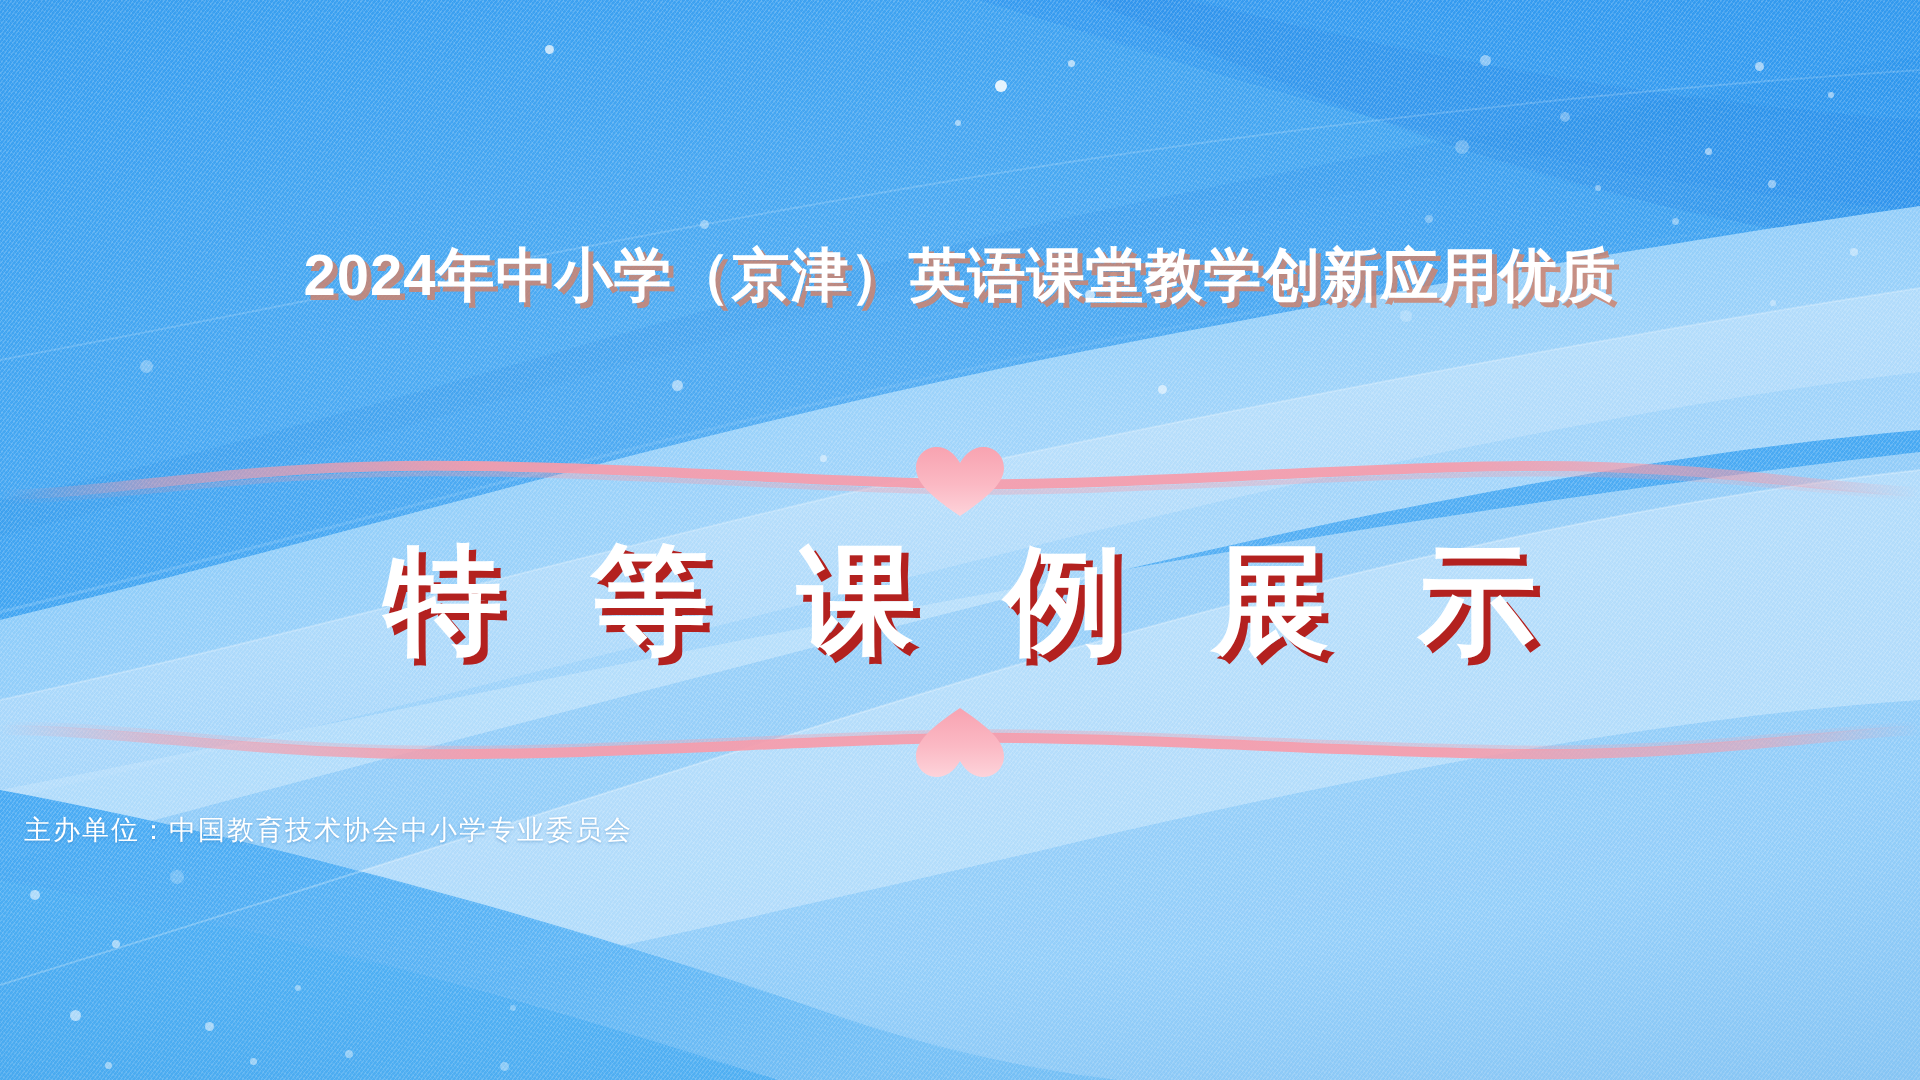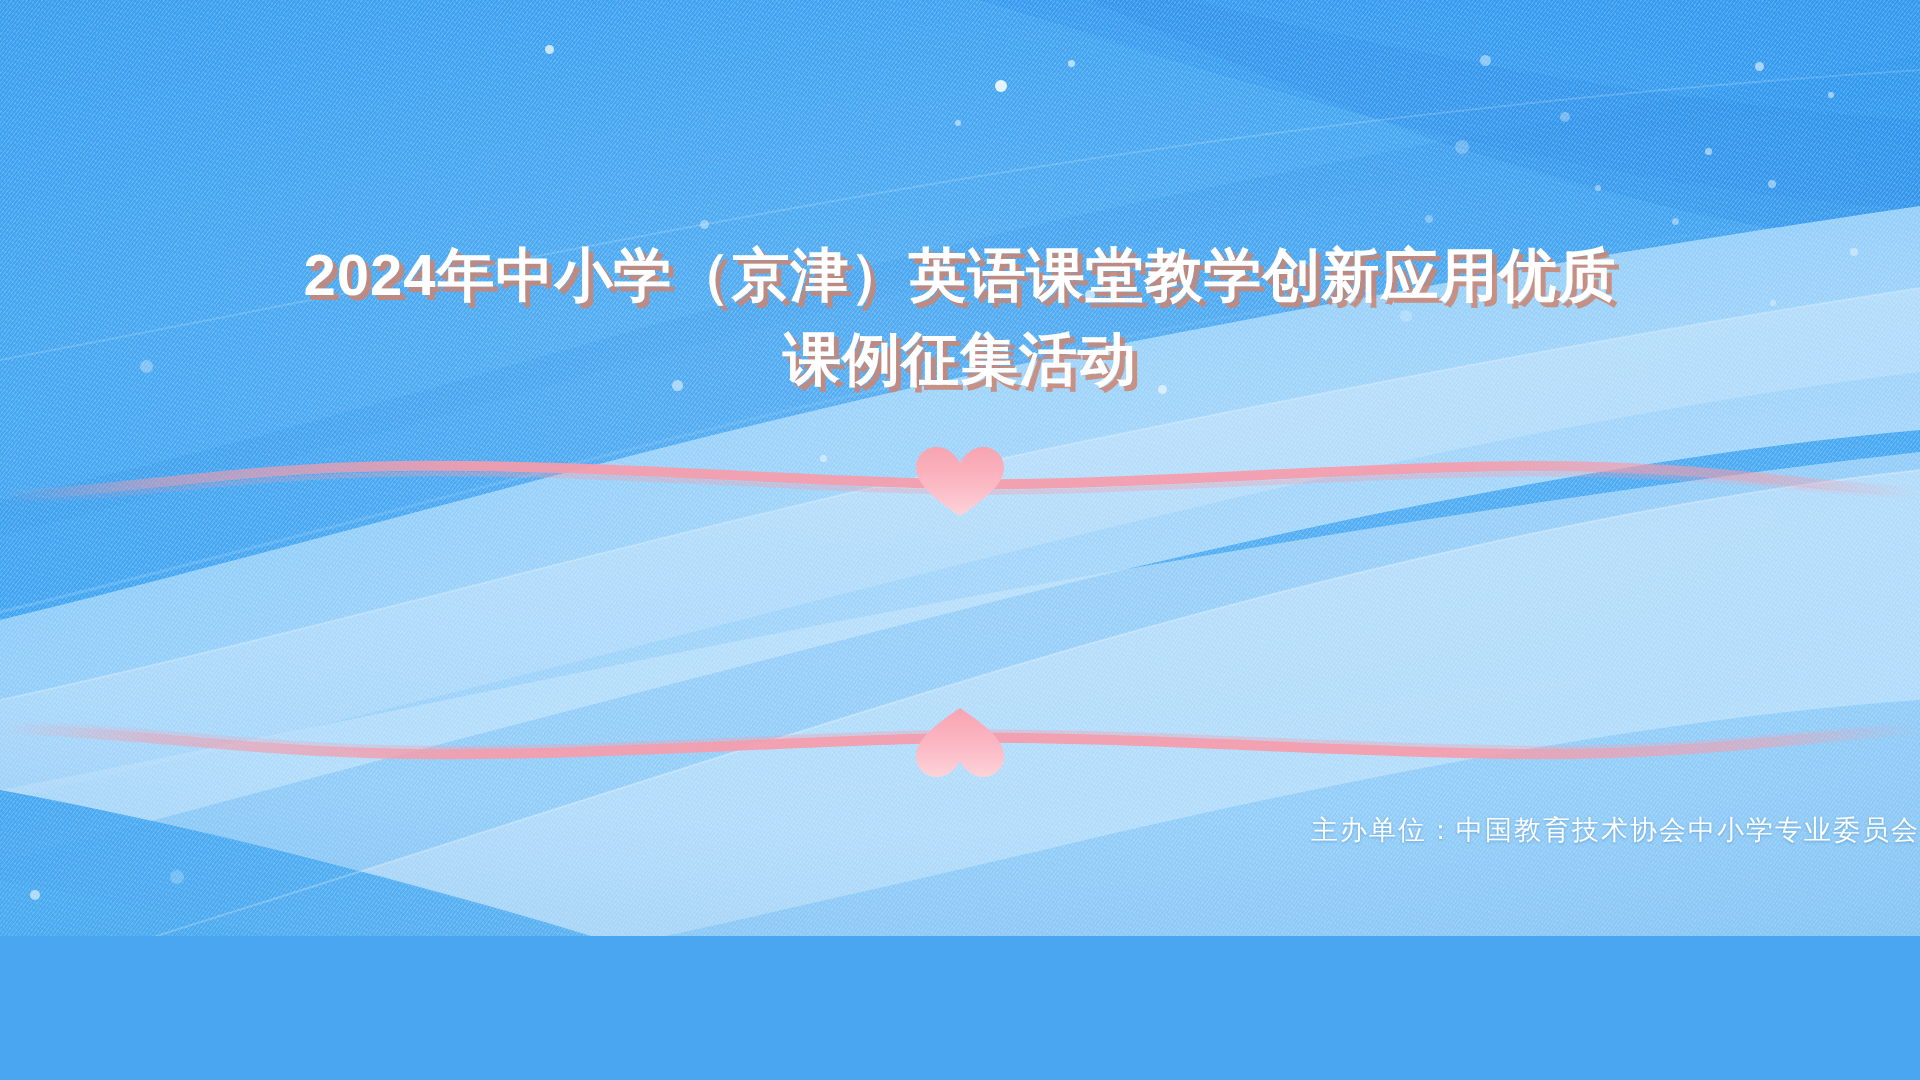--- a/index.html
+++ b/index.html
@@ -3,21 +3,21 @@
 <meta charset="utf-8">
 <title>特等课例展示</title>
 <style>
   html,body{margin:0;padding:0;}
   body{
     width:1920px;height:1080px;overflow:hidden;
     font-family:"Liberation Sans","DejaVu Sans",sans-serif;
     background:#4aa6f0;
   }
   #poster{
-    position:relative;width:1920px;height:936px;overflow:hidden;
+    position:relative;width:1920px;height:1080px;overflow:hidden;
     background:linear-gradient(170deg,#3ea2f2 0%,#4aaaf4 18%,#6fc0f8 42%,#a9d8fb 62%,#bfe2fc 74%,#8ecdf9 86%,#63b6f6 100%);
   }
 
   
   .layer{position:absolute;left:0;top:0;width:1920px;height:1080px;pointer-events:none;}
   .layer svg{display:block;width:1920px;height:1080px;}
 
   
   .hatch{
     position:absolute;inset:0;
@@ -78,28 +78,29 @@
     line-height:130px;
     letter-spacing:28px;
     text-indent:28px;
     color:#ffffff;
     text-shadow:7px 7px 0 #b3211f;
     white-space:nowrap;
   }
 
   .org-block{
     position:absolute;left:0;right:0;top:808px;
-    text-align:right;
+    text-align:left;
     font-family:"Liberation Sans","DejaVu Sans",sans-serif;
     font-size:27px;
     line-height:44px;
     letter-spacing:2px;
     color:#ffffff;
     text-shadow:0 1px 3px rgba(40,110,175,0.45);
     white-space:nowrap;
+    padding-left:24px;
   }
   .org-line{display:block;}
 </style>
 </head>
 <body>
 
 <div id="poster">
 
   <div class="layer">
     <svg viewBox="0 0 1920 1080" preserveAspectRatio="none" aria-hidden="true">
@@ -206,21 +207,20 @@
     <div class="bokeh" style="left:345px;top:1050px;width:8px;height:8px;opacity:.4;"></div>
     <div class="bokeh" style="left:170px;top:870px;width:14px;height:14px;opacity:.22;"></div>
     <div class="bokeh" style="left:500px;top:1062px;width:9px;height:9px;opacity:.35;"></div>
     <div class="bokeh" style="left:510px;top:1005px;width:6px;height:6px;opacity:.3;"></div>
   </div>
 
   <div id="content">
 
     <div class="subtitle-block">
       <span class="subtitle-line1">2024年中小学（京津）英语课堂教学创新应用优质</span>
-      <span class="subtitle-line2">课例征集活动</span>
     </div>
 
     <div class="divider" id="divider-top">
       <svg viewBox="0 0 1920 86" preserveAspectRatio="none" aria-hidden="true">
         <defs>
           <linearGradient id="pinkLine" x1="0" y1="0" x2="1" y2="0">
             <stop offset="0%" stop-color="#f79cab" stop-opacity="0"></stop>
             <stop offset="8%" stop-color="#f79cab" stop-opacity="0.55"></stop>
             <stop offset="25%" stop-color="#f79cab" stop-opacity="1"></stop>
             <stop offset="75%" stop-color="#f79cab" stop-opacity="1"></stop>
@@ -234,20 +234,21 @@
           </linearGradient>
         </defs>
         <path d="M0,55 C120,52 230,28 400,26 C600,24 800,42 960,44 C1120,46 1330,28 1520,26 C1700,24 1820,48 1920,52" fill="none" stroke="url(#pinkLine)" stroke-width="10" stroke-linecap="round" opacity="0.92"></path>
         <path d="M0,62 C130,58 240,36 410,34 C605,32 800,50 960,52 C1125,54 1330,36 1520,34 C1700,32 1825,54 1920,58" fill="none" stroke="url(#pinkLine)" stroke-width="5" stroke-linecap="round" opacity="0.35"></path>
         <g>
           <path d="M960,76 C930,56 916,42 916,28 C916,15 926,7 937,7 C947,7 955,14 960,23 C965,14 973,7 983,7 C994,7 1004,15 1004,28 C1004,42 990,56 960,76 Z" fill="url(#heartGrad)"></path>
         </g>
       </svg>
     </div>
 
+    <div class="headline">特 等 课 例 展 示</div>
 
     <div class="divider" id="divider-bottom">
       <svg viewBox="0 0 1920 86" preserveAspectRatio="none" aria-hidden="true">
         <path d="M0,30 C120,30 240,52 410,54 C605,56 800,40 960,38 C1125,36 1330,52 1520,54 C1700,56 1825,34 1920,30" fill="none" stroke="url(#pinkLine)" stroke-width="10" stroke-linecap="round" opacity="0.92"></path>
         <path d="M0,24 C130,24 245,46 415,48 C610,50 800,34 960,32 C1128,30 1330,46 1520,48 C1700,50 1828,28 1920,24" fill="none" stroke="url(#pinkLine)" stroke-width="5" stroke-linecap="round" opacity="0.35"></path>
         <g>
           <path d="M960,8 C930,28 916,42 916,56 C916,69 926,77 937,77 C947,77 955,70 960,61 C965,70 973,77 983,77 C994,77 1004,69 1004,56 C1004,42 990,28 960,8 Z" fill="url(#heartGrad)"></path>
         </g>
       </svg>
     </div>

